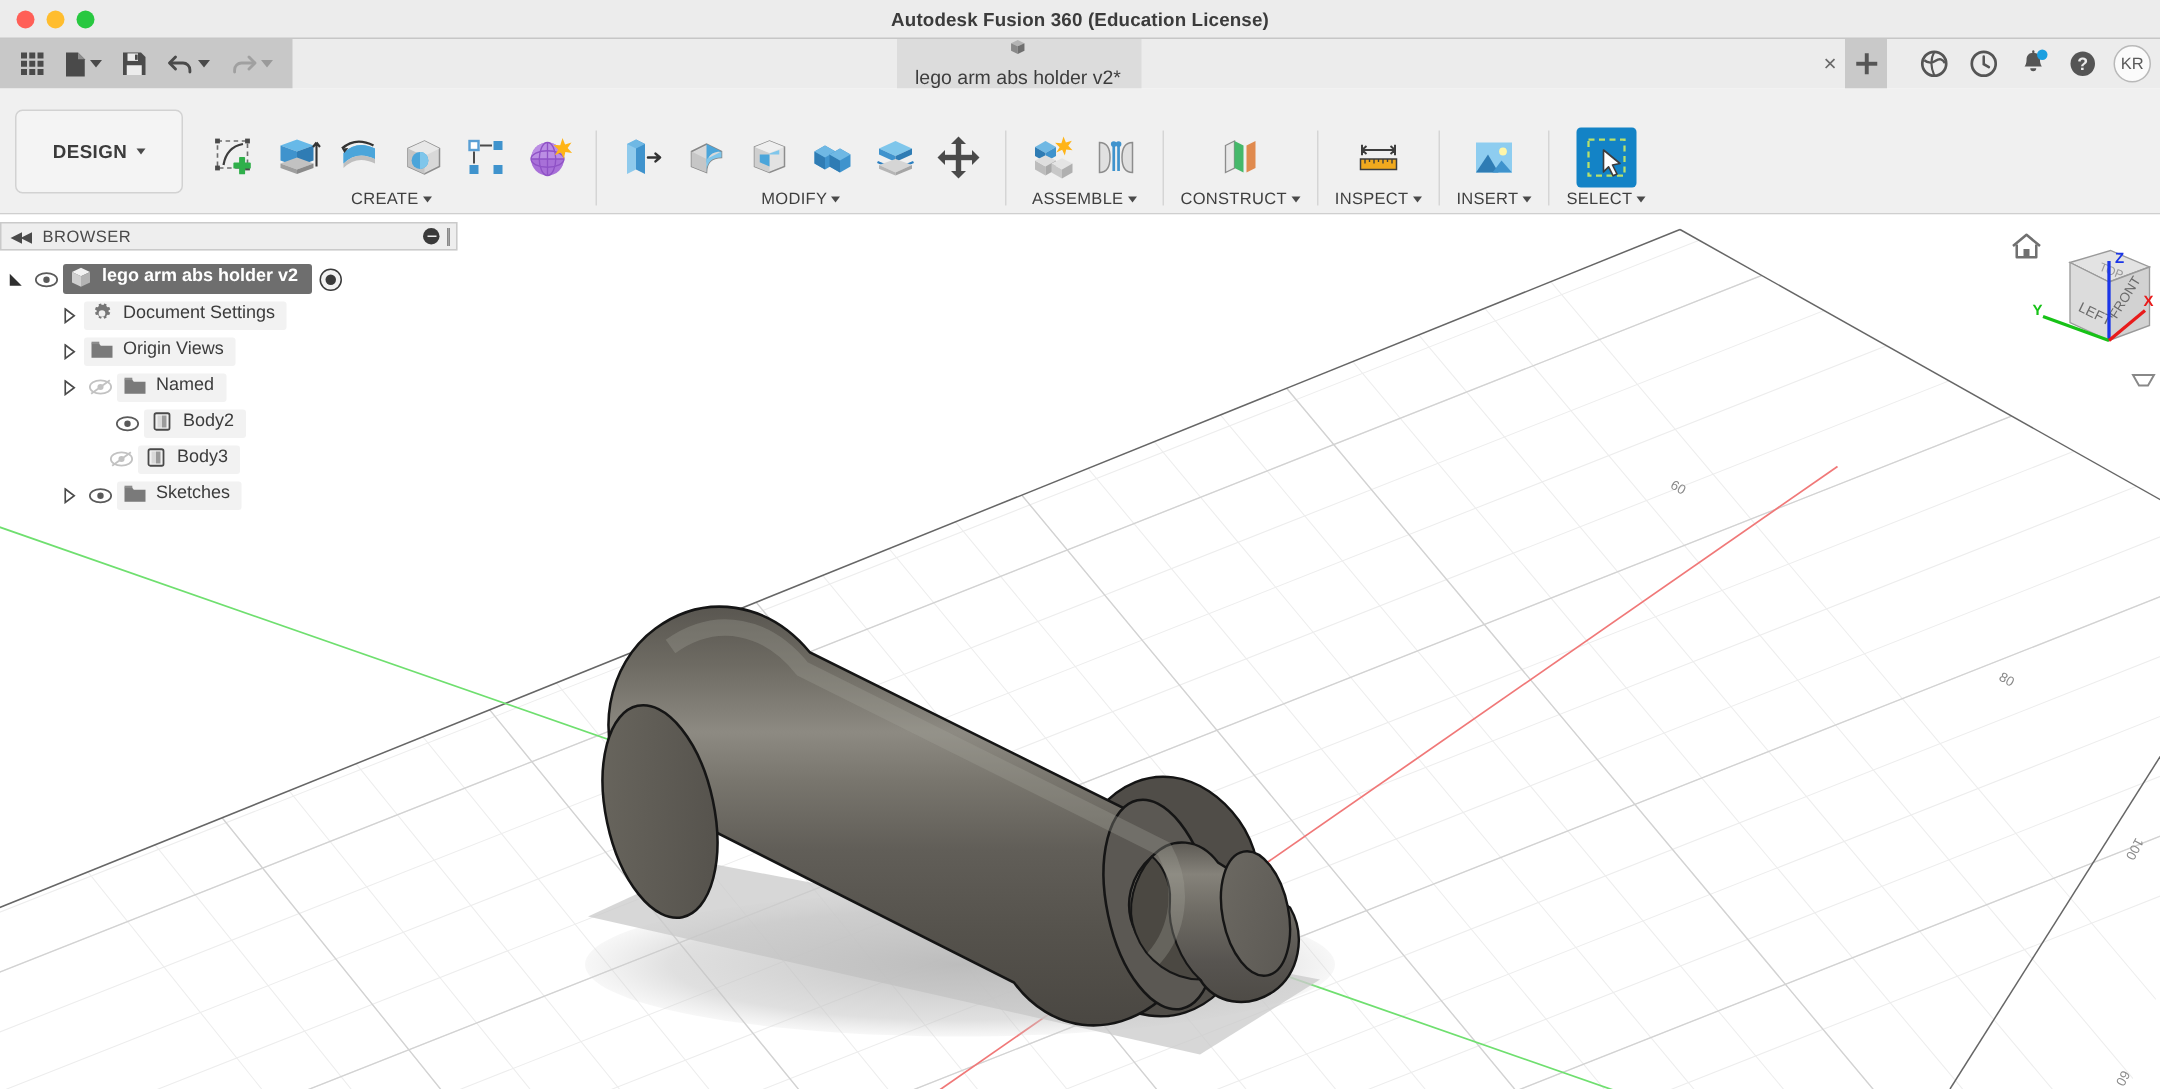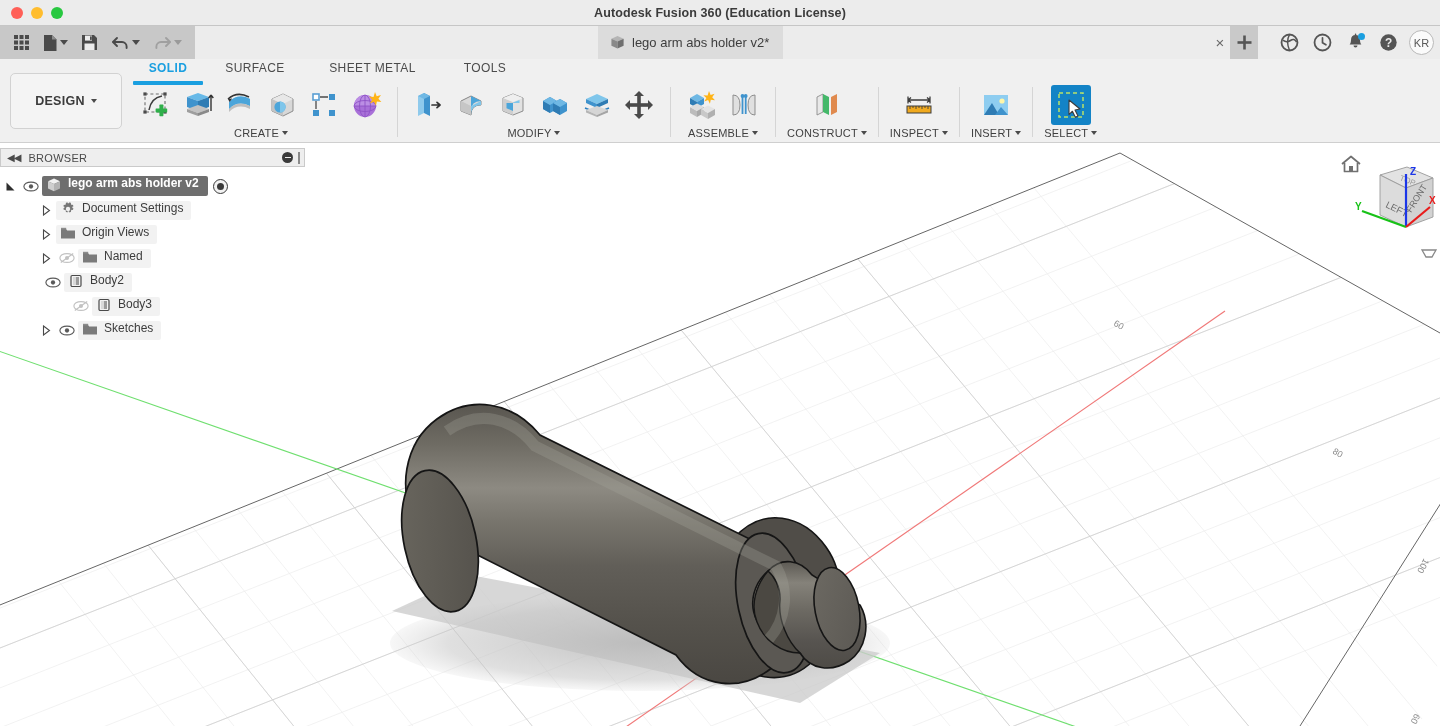--- a/index.html
+++ b/index.html
@@ -47,21 +47,21 @@
   .qa-btn svg { display:block; }
   .caret-sm { width:0;height:0;border-left:4px solid transparent;border-right:4px solid transparent;border-top:5px solid #4a4a4a; }
   .caret-sm.dim { border-top-color:#9a9a9a; }
 
   
   .doctab {
     position:absolute; top:0; left:598px; height:33px;
     display:flex; align-items:center; gap:7px;
     padding:0 14px 0 12px;
     background:#dcdcdc;
-    font-size:13px; color:#3d3d3d;
+    font-size:13px; color:#3d3d3d;flex-direction:column;
   }
   .tab-close {
     position:absolute; left:1206px; top:0; width:28px; height:33px;
     display:flex; align-items:center; justify-content:center;
     color:#6a6a6a; font-size:15px; cursor:default;
   }
   .tab-plus {
     position:absolute; left:1230px; top:0; width:28px; height:33px;
     background:#c9c9c9;
     display:flex; align-items:center; justify-content:center;
@@ -279,34 +279,20 @@
     </div>
   </div>
 
   <div class="ribbon">
 
     <div class="design-btn">
       <span>DESIGN</span>
       <span class="caret-t"></span>
     </div>
 
-    <div class="ws-tabs">
-      <div class="ws-tab active" style="width:70px">
-        <span>SOLID</span>
-      </div>
-      <div class="ws-tab" style="width:104px">
-        <span>SURFACE</span>
-      </div>
-      <div class="ws-tab" style="width:131px">
-        <span>SHEET METAL</span>
-      </div>
-      <div class="ws-tab" style="width:94px">
-        <span>TOOLS</span>
-      </div>
-    </div>
 
     <div class="panels">
 
       <div class="panel">
         <div class="panel-icons">
           <div class="tool">
             <svg width="32" height="32" viewBox="0 0 32 32">
               <rect x="5" y="5" width="20" height="18" fill="none" stroke="#6d6d6d" stroke-width="1.1" stroke-dasharray="3 2.4"></rect>
               <g fill="#4a4a4a">
                   <rect x="3.4" y="3.4" width="3.2" height="3.2"></rect>
@@ -853,21 +839,21 @@
             <svg width="16" height="14" viewBox="0 0 16 14">
                 <path d="M1 3 H6 L7.2 4.5 H15 V12.5 H1 Z" fill="#7a7a7a"></path>
                 <rect x="1" y="1.8" width="5.2" height="1.6" fill="#8c8c8c"></rect>
               </svg>
           </span>
           <span>Named</span>
         </span>
       </div>
 
 
-      <div class="node" style="padding-left:42px">
+      <div class="node" style="padding-left:74px">
         <span class="eye">
           <svg width="16" height="11" viewBox="0 0 18 12">
               <ellipse cx="9" cy="6" rx="8" ry="5" fill="none" stroke="#5a5a5a" stroke-width="1.3"></ellipse>
               <circle cx="9" cy="6" r="2.4" fill="#5a5a5a"></circle>
             </svg>
         </span>
         <span class="chip">
           <span class="ico">
             <svg width="16" height="16" viewBox="0 0 16 16">
                 <rect x="3" y="2.5" width="10" height="11" rx="1.2" fill="none" stroke="#4a4a4a" stroke-width="1.2"></rect>

